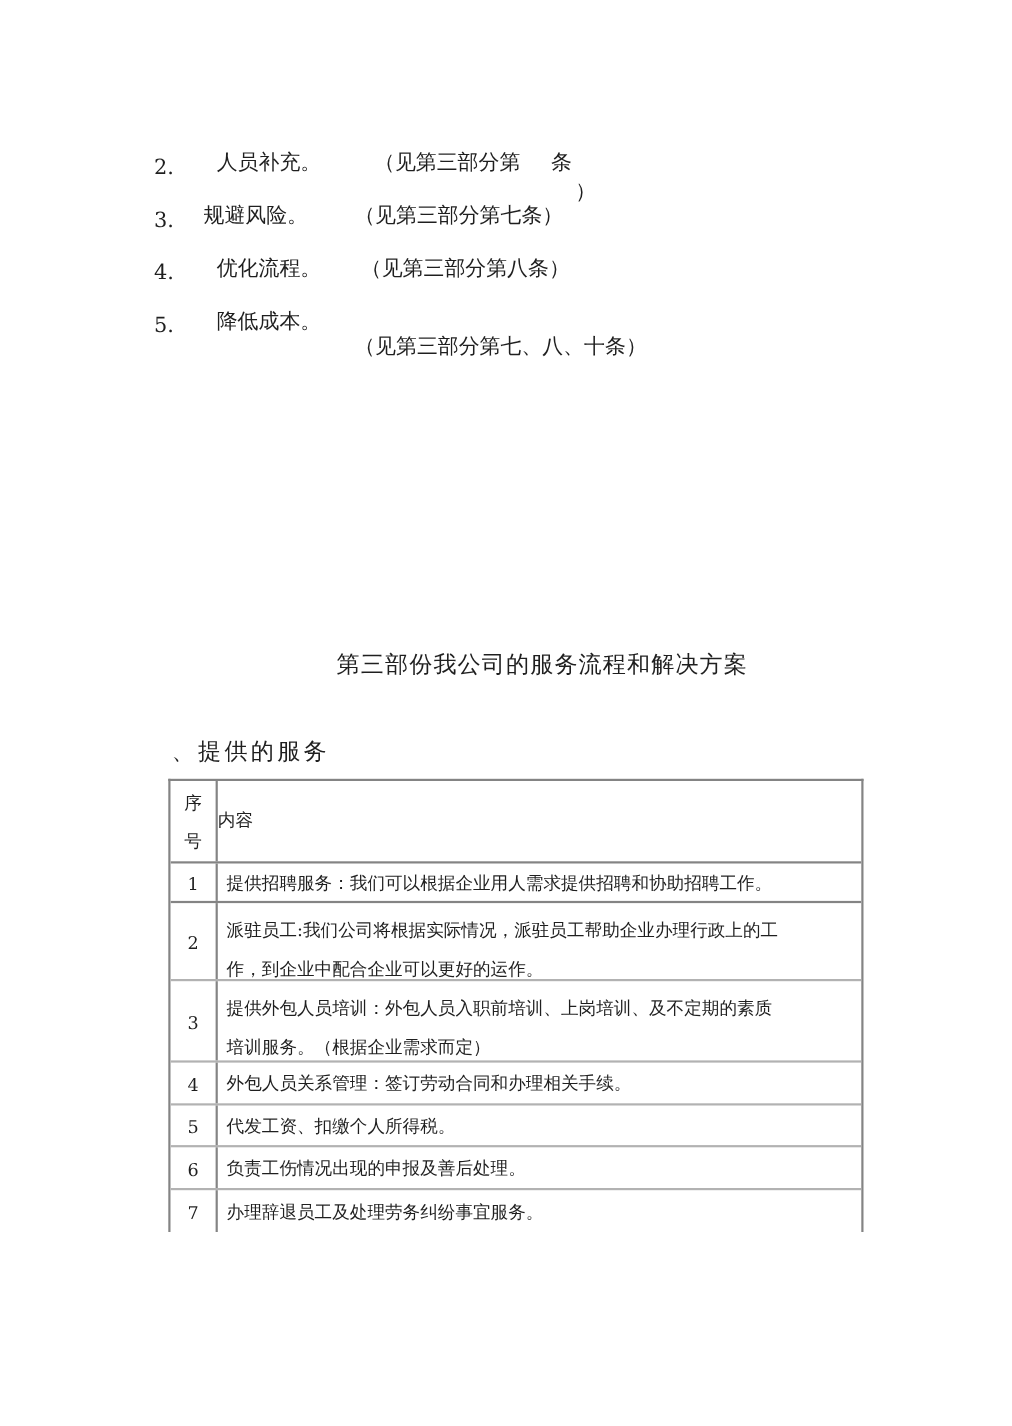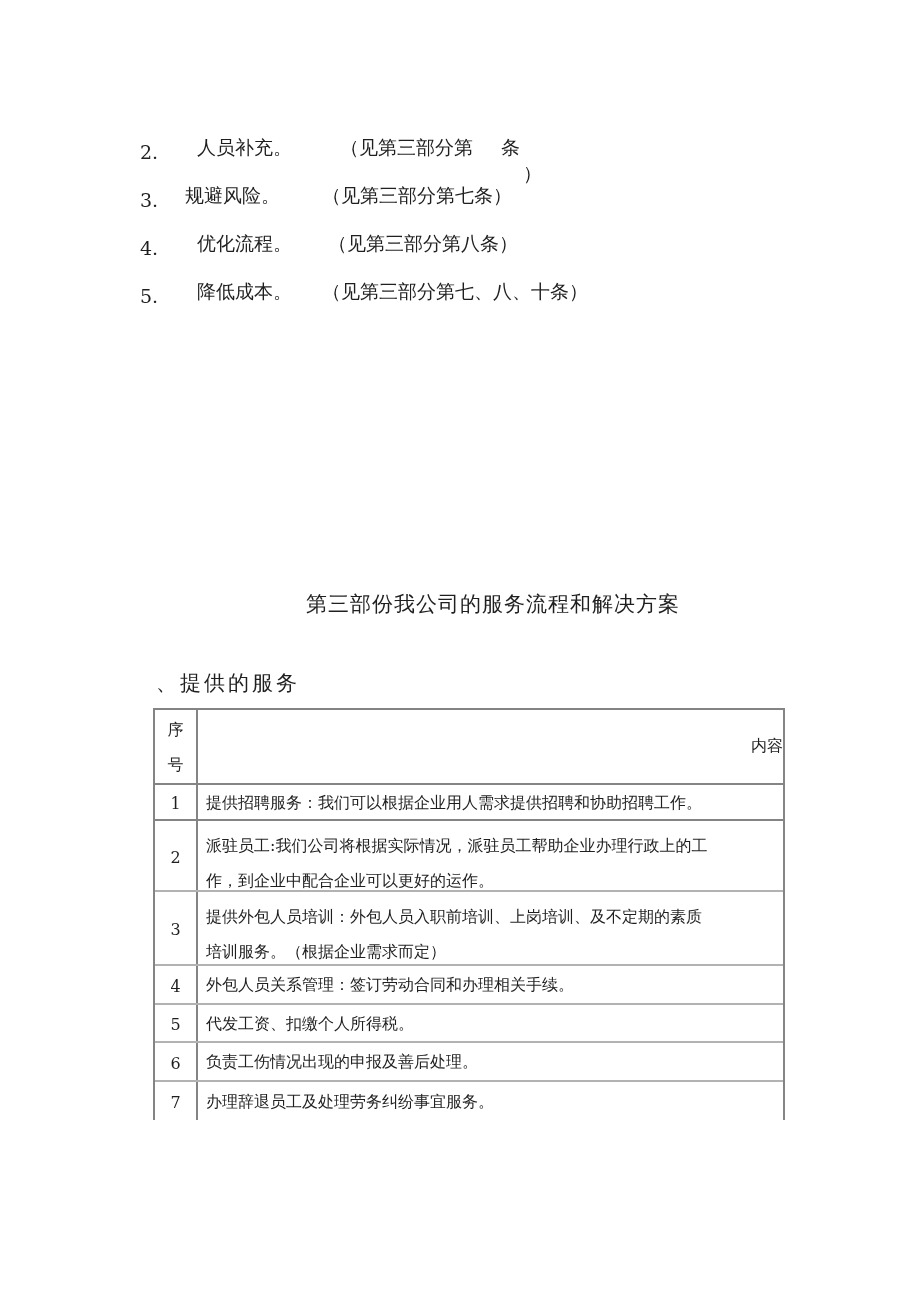--- a/index.html
+++ b/index.html
@@ -45,21 +45,21 @@
     display:flex;flex-direction:column;align-items:center;justify-content:center;
     padding-top:3px;
   }
   .ccell{
     flex:1;display:flex;flex-direction:column;justify-content:center;
     padding-left:8px;box-sizing:border-box;overflow:hidden;
   }
   .ccell.multi{justify-content:flex-start;padding-top:7px;}
   .cline{line-height:35px;white-space:nowrap;}
   .thead .ncell{padding-top:0;line-height:35px;}
-  .thead .ccell{align-items:flex-end;justify-content:center;padding-left:0;}
+  .thead .ccell{align-items:flex-start;justify-content:center;padding-left:0;}
 </style>
 </head>
 <body>
 
 <div class="page">
 
   <div class="list-wrap">
       <div class="list-item" style="top: 135px;">
         <span class="li-num" style="left: 140px;">2.</span>
         <span class="li-label" style="left: 197px;">人员补充。</span>
@@ -73,21 +73,21 @@
         <span class="li-ref" style="left: 322px; text-align: right;">（见第三部分第七条）</span>
       </div>
       <div class="list-item" style="top: 231px;">
         <span class="li-num" style="left: 140px;">4.</span>
         <span class="li-label" style="left: 197px;">优化流程。</span>
         <span class="li-ref" style="left: 304px; margin-left: 24px;">（见第三部分第八条）</span>
       </div>
       <div class="list-item" style="top: 279px;">
         <span class="li-num" style="left: 140px;">5.</span>
         <span class="li-label" style="left: 197px;">降低成本。</span>
-        <span class="li-ref" style="left: 322px;">（见第三部分第七、八、十条）</span>
+        <span class="li-ref" style="left: 322px; margin-top: 23px;">（见第三部分第七、八、十条）</span>
       </div>
     </div>
 
   <h1 class="part-heading">第三部份我公司的服务流程和解决方案</h1>
 
   <h2 class="services-heading">、提供的服务</h2>
 
   <div class="svc-table">
     <div class="trow thead">
       <div class="ncell">

